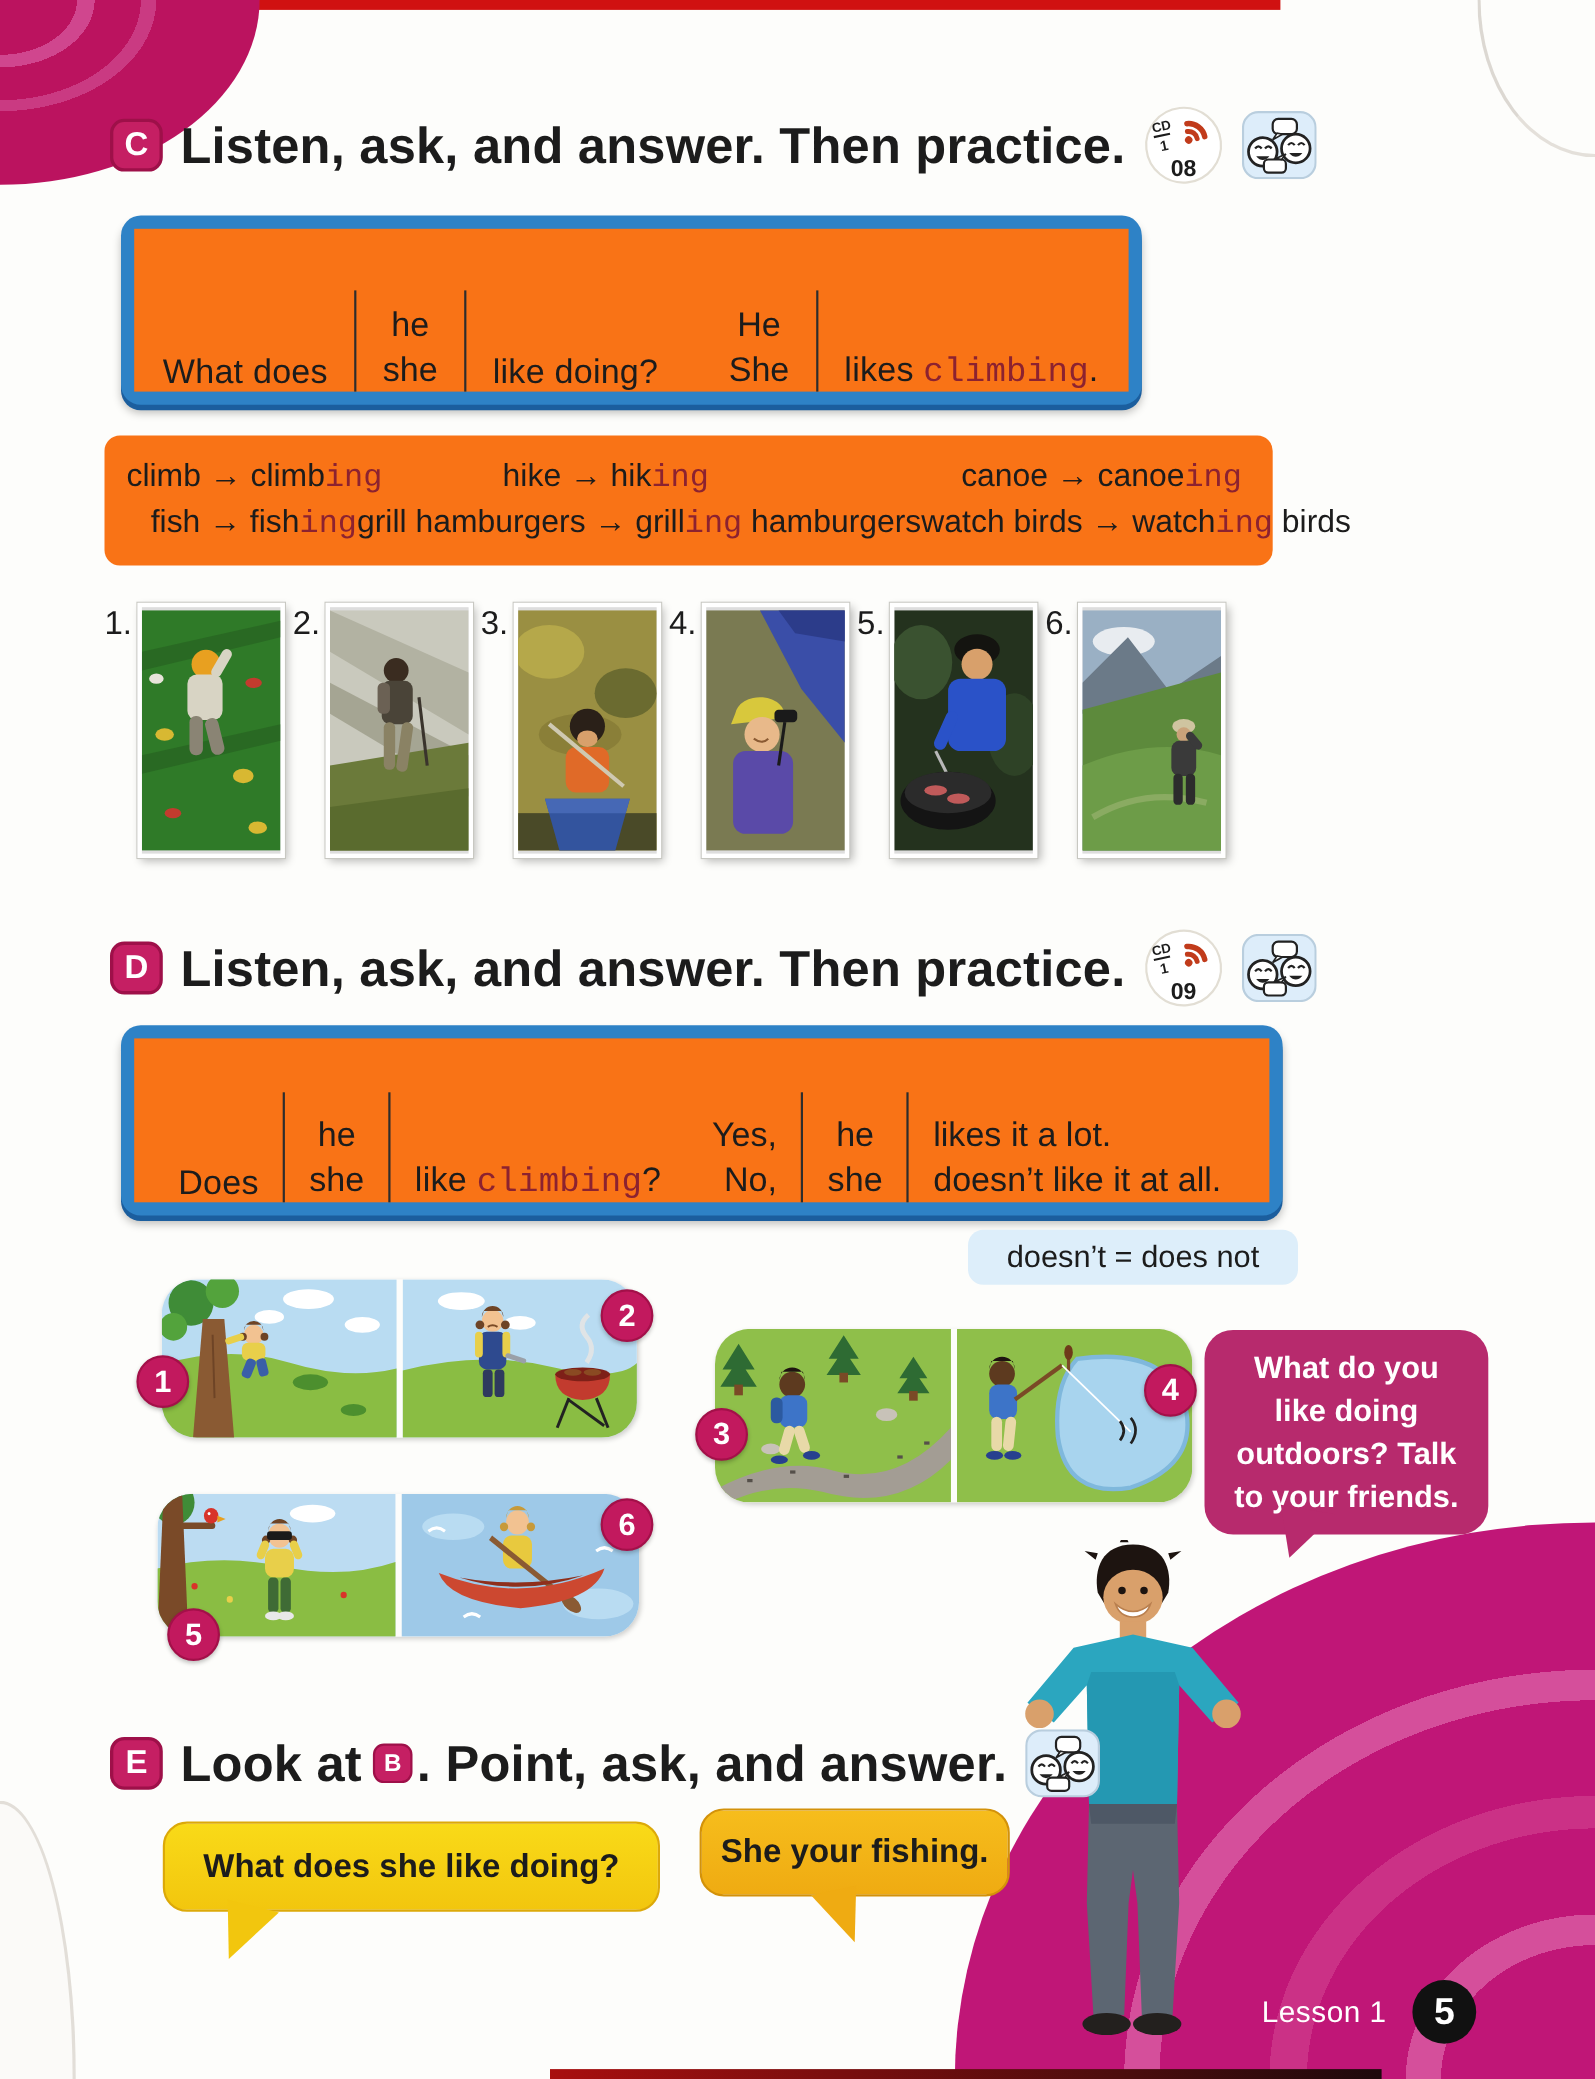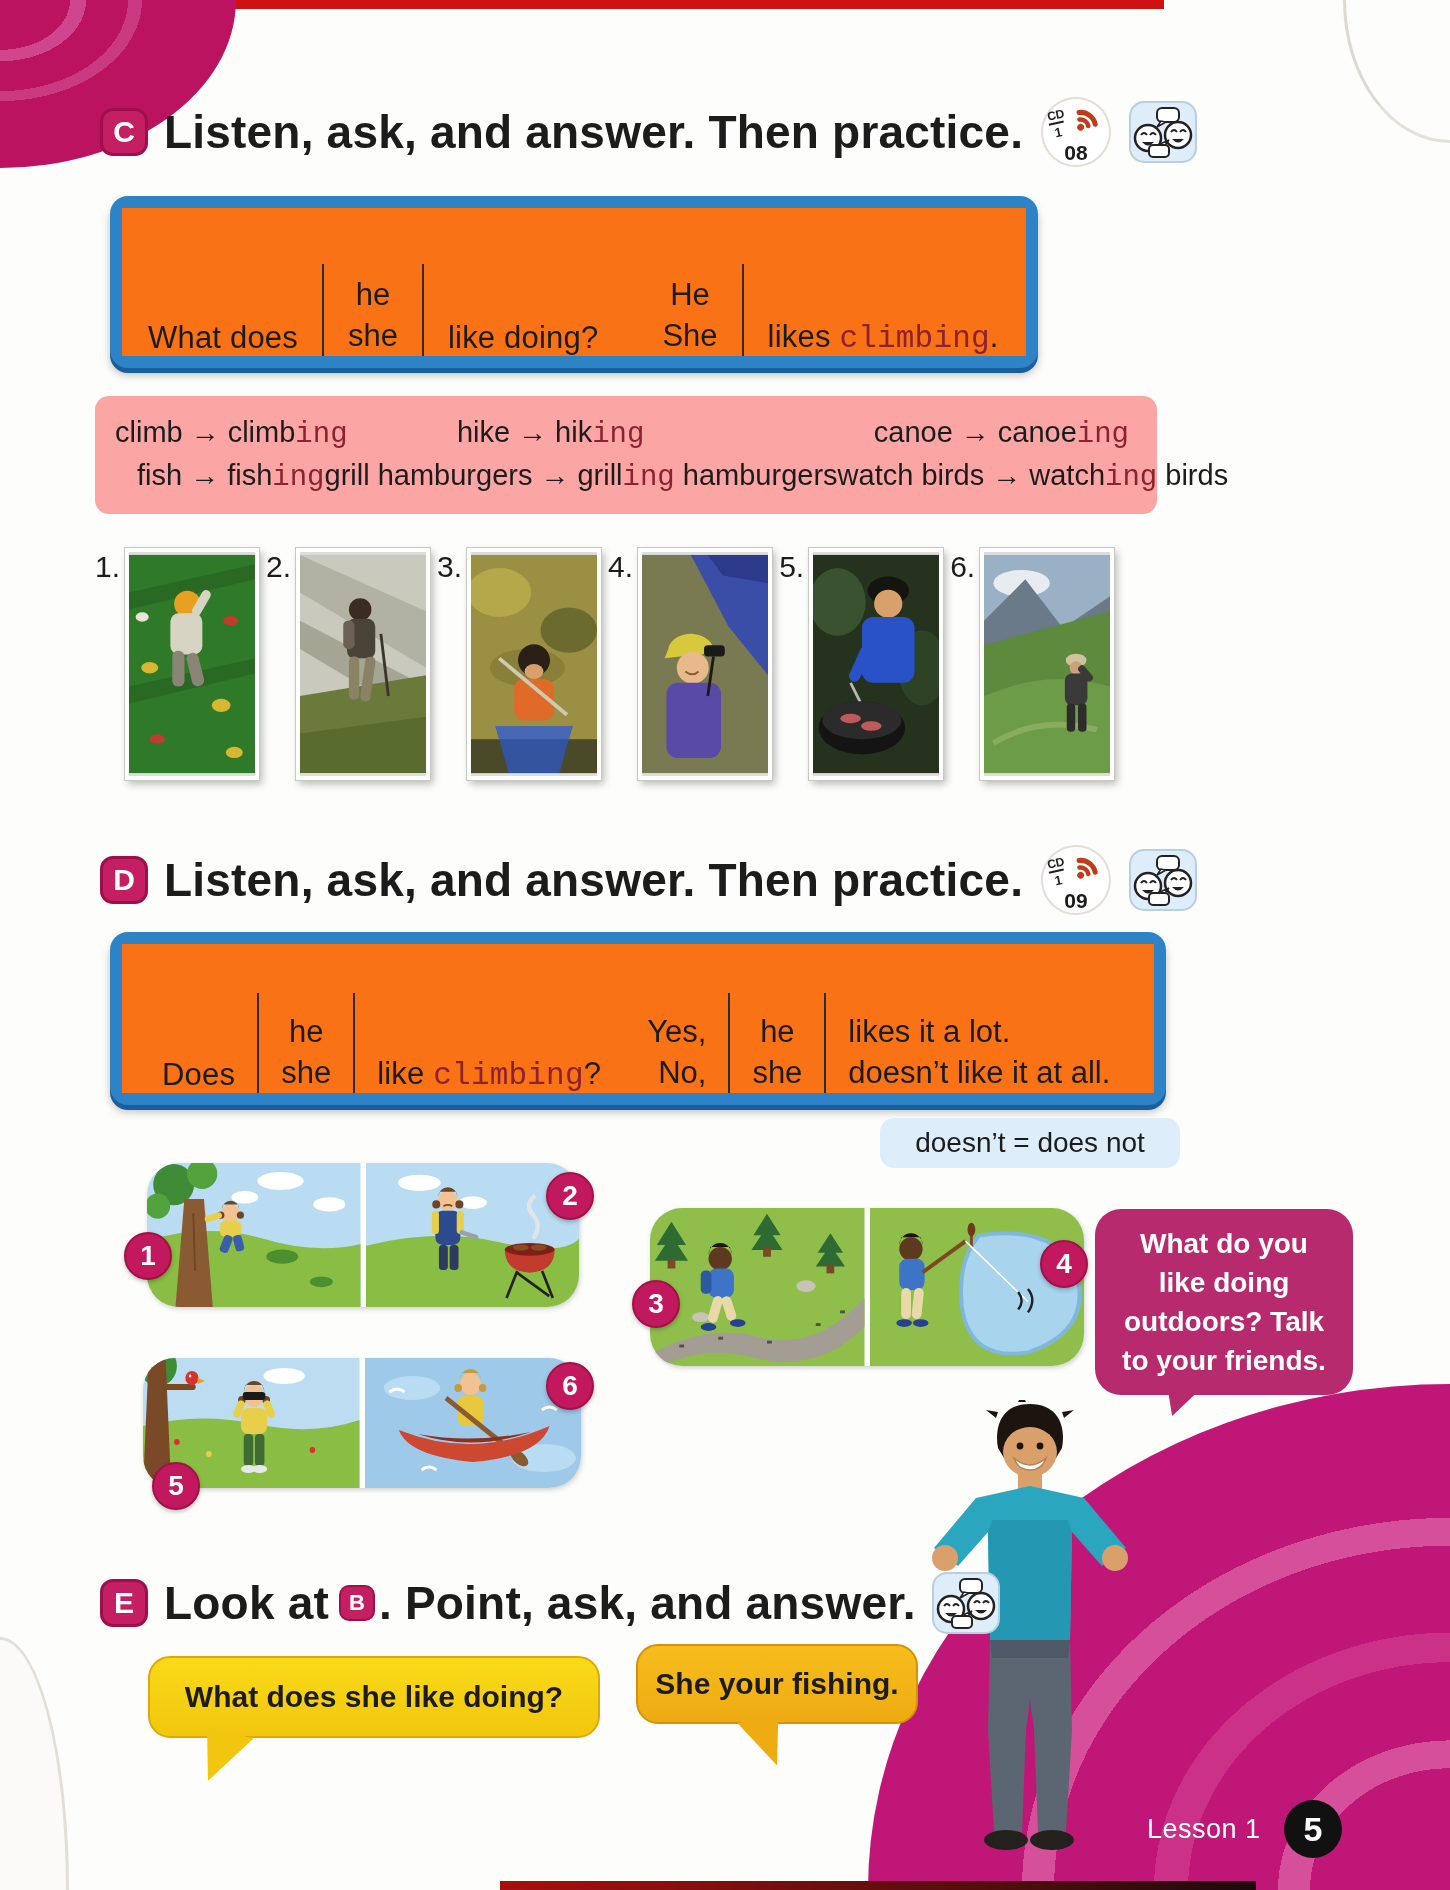--- a/index.html
+++ b/index.html
@@ -49,21 +49,21 @@
   .gbox-inner{background:#f97316;width:100%;height:100%;box-sizing:border-box;
         display:flex;align-items:flex-end;}
   .gtext{font-size:31px;letter-spacing:.2px;}
   .stack{display:flex;flex-direction:column;align-items:center;line-height:1.3;font-size:31px;}
   .stack-right{align-items:flex-end;}
   .stack-left{align-items:flex-start;}
   .vline{width:2px;background:#2d2d2d;}
   .red{color:#8c2230;font-family:Liberation Mono, monospace;}
 
   
-  .word-band{background:#fca5a5;border-radius:14px;display:flex;flex-direction:column;
+  .word-band{background:#f97316;border-radius:14px;display:flex;flex-direction:column;
              justify-content:center;gap:8px;padding:8px 14px;box-sizing:border-box;}
   .word-row{display:flex;align-items:baseline;font-size:29px;}
   .wp{white-space:nowrap;}
   .arrow{font-weight:bold;padding:0 8px;}
 
   
   .photo-strip{display:flex;align-items:flex-start;}
   .photo-group{display:flex;align-items:flex-start;}
   .photo-num{font-size:30px;margin:2px 5px 0 0;}
   .photo{width:134px;height:232px;border:4px solid #fff;box-sizing:border-box;

